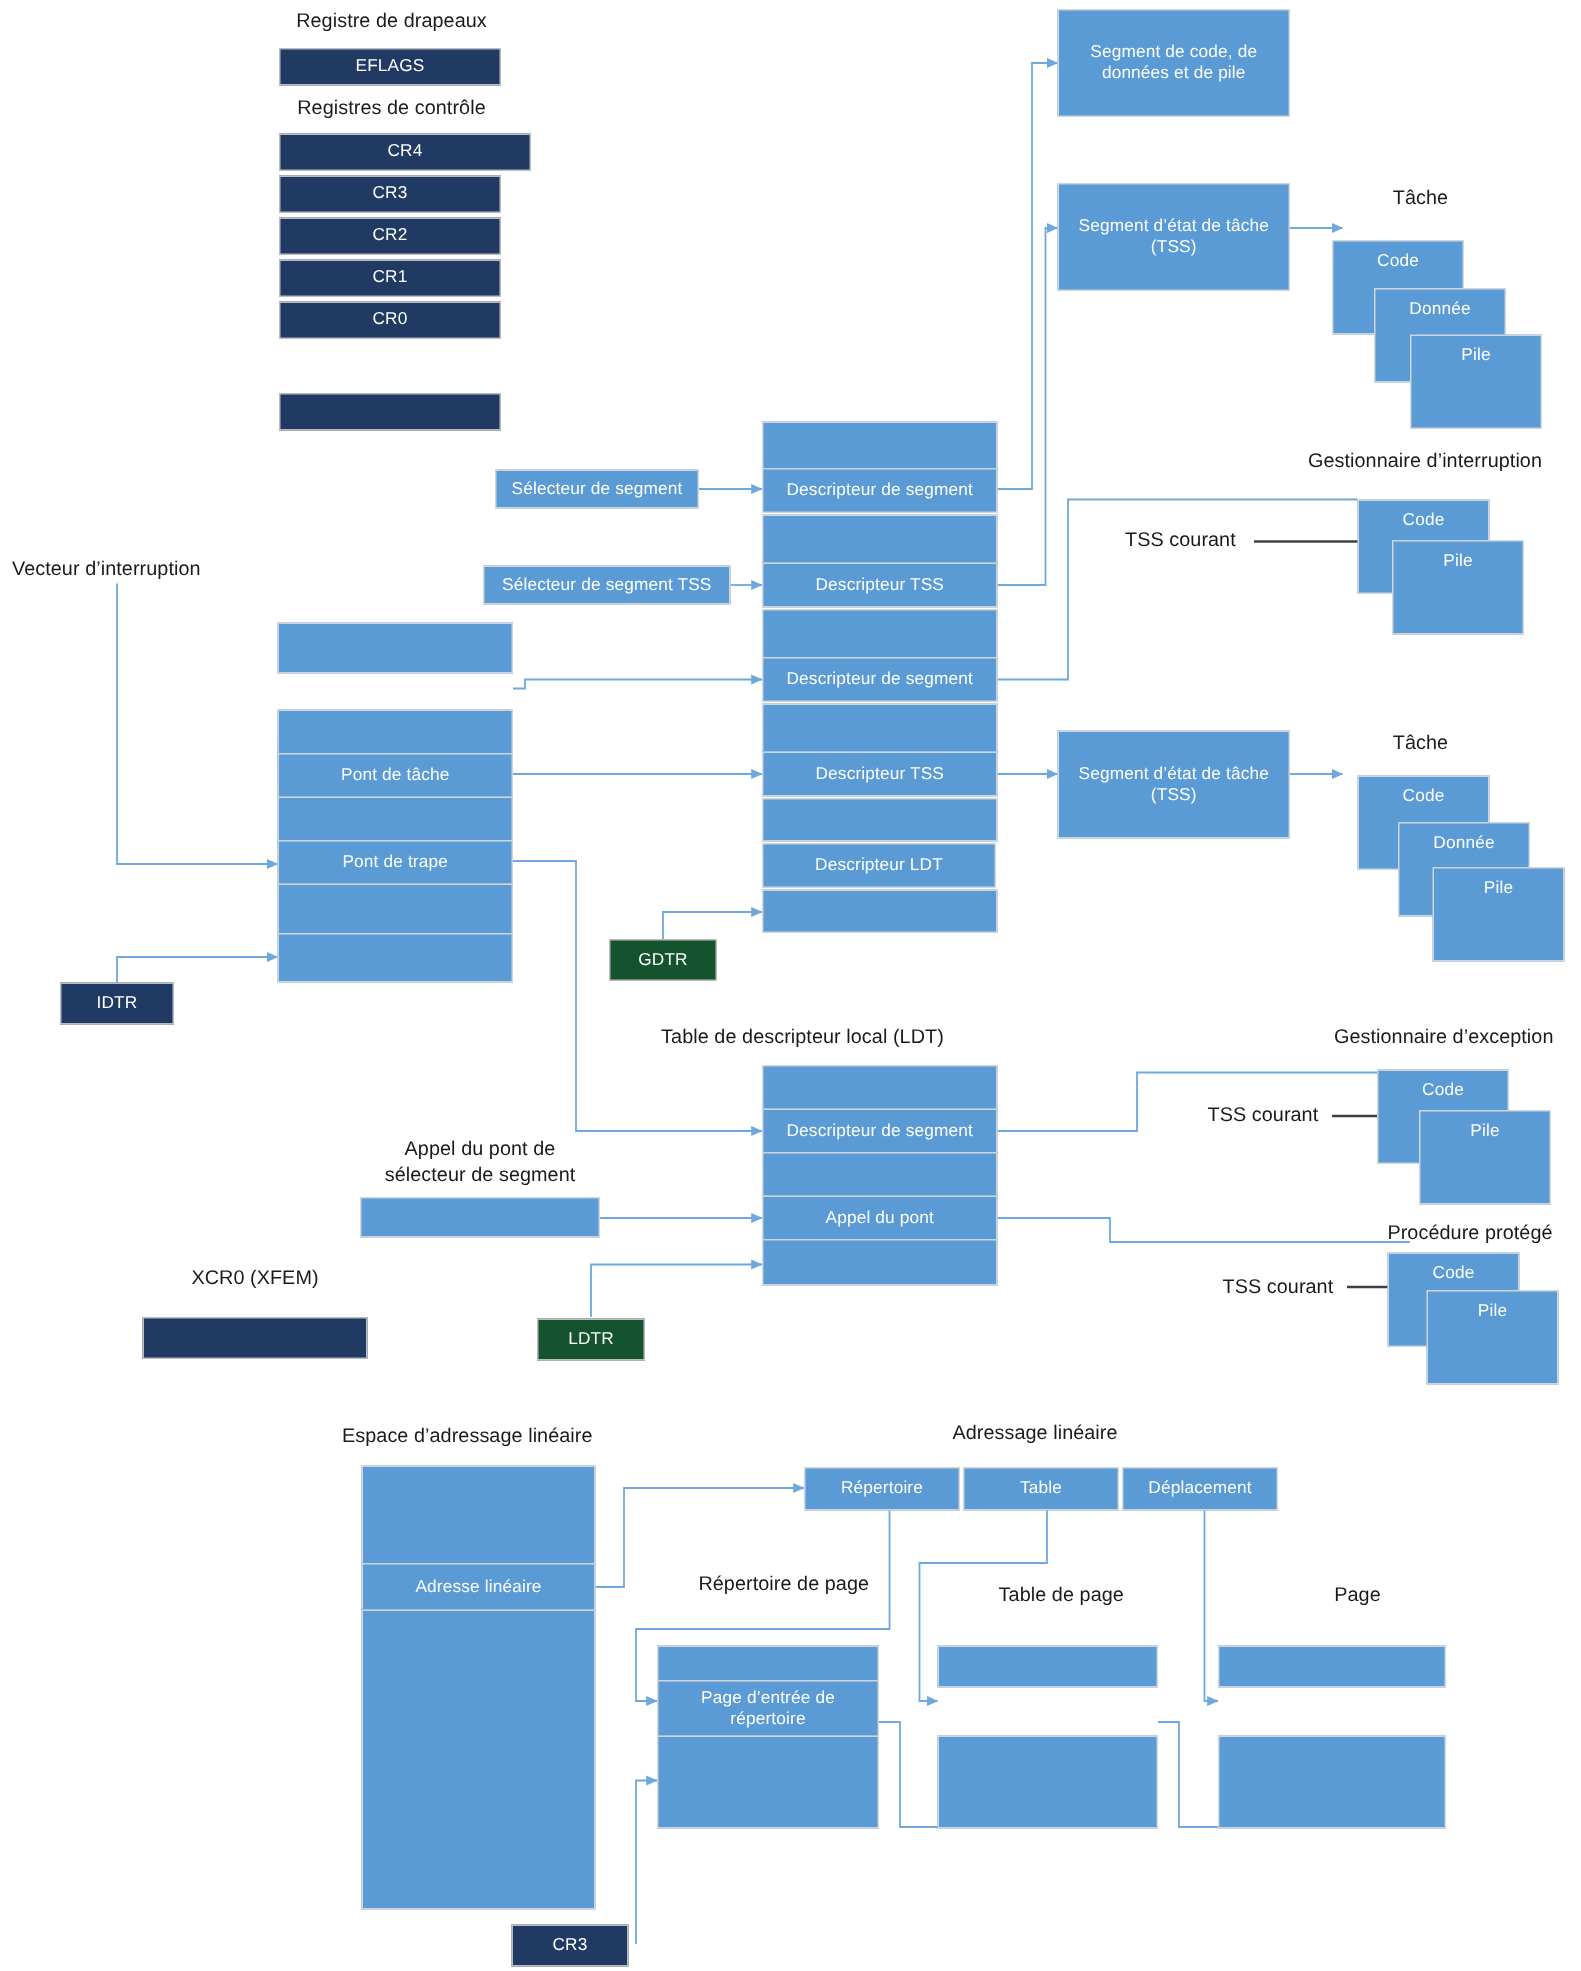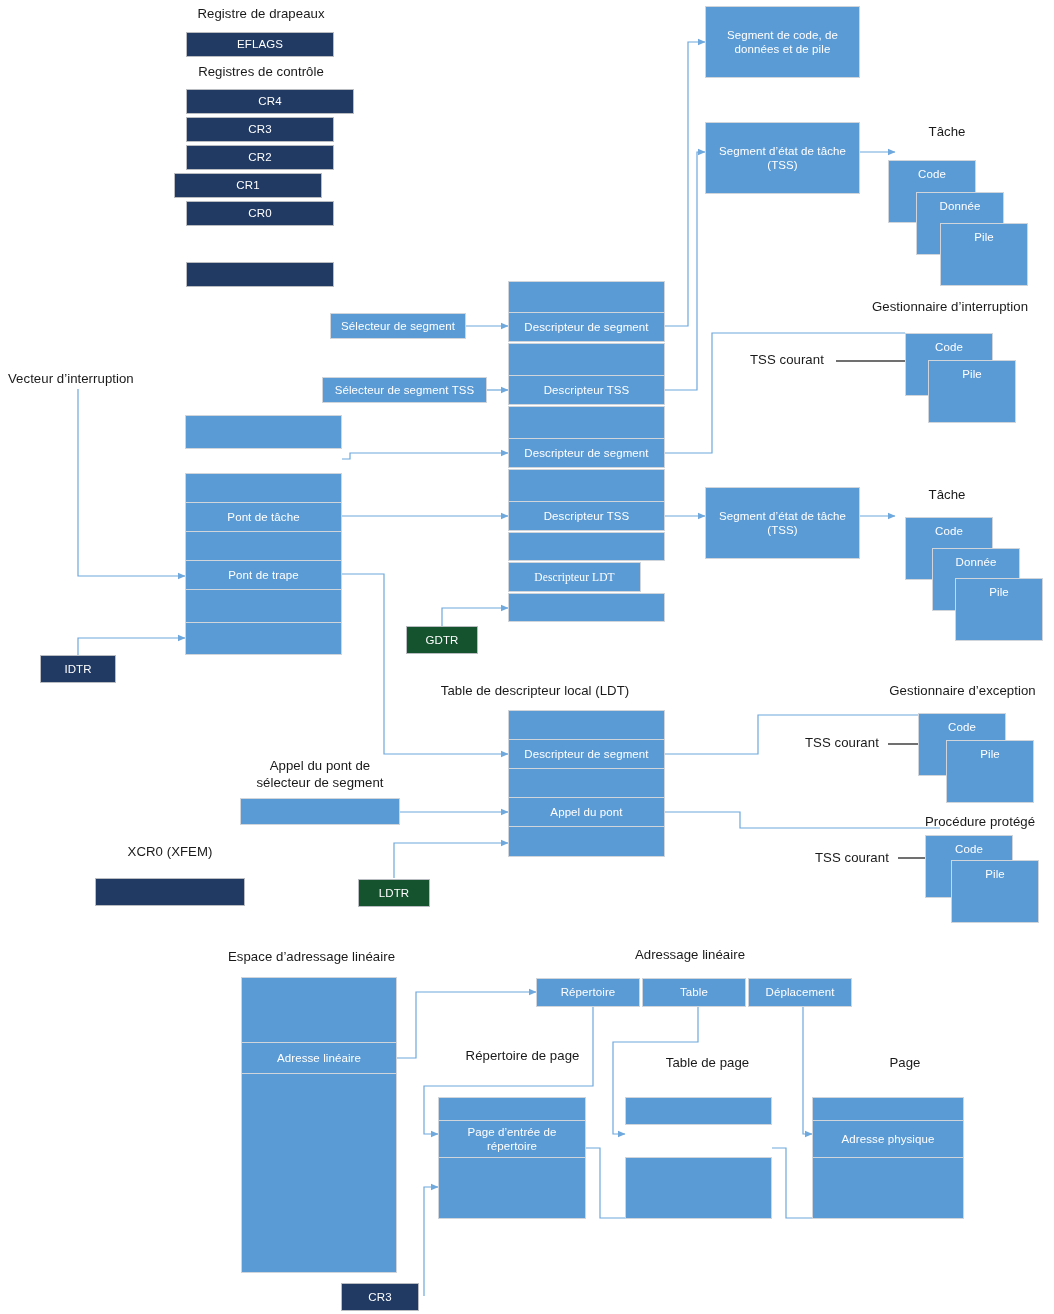--- a/index.html
+++ b/index.html
@@ -145,21 +145,21 @@
   </svg>
 
   <div class="label" style="left:186px; top:5px; width:150px;">Registre de drapeaux</div>
   <div class="box navy" style="left:186px; top:32px; width:148px; height:25px;">EFLAGS</div>
 
   <div class="label" style="left:186px; top:63px; width:150px;">Registres de contrôle</div>
 
   <div class="box navy" style="left:186px; top:89px; width:168px; height:25px;">CR4</div>
   <div class="box navy" style="left:186px; top:117px; width:148px; height:25px;">CR3</div>
   <div class="box navy" style="left:186px; top:145px; width:148px; height:25px;">CR2</div>
-  <div class="box navy" style="left:174px; top:173px; width:148px; height:25px;">CR1</div>
+  <div class="box navy" style="left:186px; top:173px; width:148px; height:25px;">CR1</div>
   <div class="box navy" style="left:186px; top:201px; width:148px; height:25px;">CR0</div>
 
   <div class="box navy" style="left:186px; top:262px; width:148px; height:25px;"></div>
 
   <div class="label" style="left:95px; top:843px; width:150px;">XCR0 (XFEM)</div>
   <div class="box navy" style="left:95px; top:878px; width:150px; height:28px;"></div>
 
   <div class="label left" style="left:8px; top:370px; width:170px;">Vecteur d’interruption</div>
 
   <div class="box blue" style="left:185px; top:415px; width:157px; height:34px;"></div>
@@ -178,21 +178,21 @@
 
   <div class="box blue" style="left:508px; top:281px; width:157px; height:33px;"></div>
   <div class="box blue" style="left:508px; top:312px; width:157px; height:30px;">Descripteur de segment</div>
   <div class="box blue" style="left:508px; top:343px; width:157px; height:33px;"></div>
   <div class="box blue" style="left:508px; top:375px; width:157px; height:30px;">Descripteur TSS</div>
   <div class="box blue" style="left:508px; top:406px; width:157px; height:33px;"></div>
   <div class="box blue" style="left:508px; top:438px; width:157px; height:30px;">Descripteur de segment</div>
   <div class="box blue" style="left:508px; top:469px; width:157px; height:33px;"></div>
   <div class="box blue" style="left:508px; top:501px; width:157px; height:30px;">Descripteur TSS</div>
   <div class="box blue" style="left:508px; top:532px; width:157px; height:29px;"></div>
-  <div class="box blue" style="left:508px; top:562px; width:133px; height:30px;font-family:Liberation Serif, serif;">Descripteur LDT</div>
+  <div class="box blue" style="left:508px; top:562px; width:156px; height:30px;">Descripteur LDT</div>
   <div class="box blue" style="left:508px; top:593px; width:157px; height:29px;"></div>
 
   <div class="box purple" style="left:406px; top:626px; width:72px; height:28px;">GDTR</div>
 
   <div class="label" style="left:400px; top:682px; width:270px;">Table de descripteur local (LDT)</div>
 
   <div class="box blue" style="left:508px; top:710px; width:157px; height:30px;"></div>
   <div class="box blue" style="left:508px; top:739px; width:157px; height:30px;">Descripteur de segment</div>
   <div class="box blue" style="left:508px; top:768px; width:157px; height:30px;"></div>
   <div class="box blue" style="left:508px; top:797px; width:157px; height:30px;">Appel du pont</div>
@@ -251,18 +251,17 @@
   <div class="box blue" style="left:438px; top:1120px; width:148px; height:38px;">Page d’entrée de
 répertoire</div>
   <div class="box blue" style="left:438px; top:1157px; width:148px; height:62px;"></div>
 
   <div class="label" style="left:625px; top:1054px; width:165px;">Table de page</div>
   <div class="box blue" style="left:625px; top:1097px; width:147px; height:28px;"></div>
   <div class="box blue" style="left:625px; top:1157px; width:147px; height:62px;"></div>
 
   <div class="label" style="left:830px; top:1054px; width:150px;">Page</div>
   <div class="box blue" style="left:812px; top:1097px; width:152px; height:28px;"></div>
-  <div class="box blue" style="left:812px; top:1120px; width:152px; height:38px;">Adresse physique</div>
   <div class="box blue" style="left:812px; top:1157px; width:152px; height:62px;"></div>
 
   <div class="box navy" style="left:341px; top:1283px; width:78px; height:28px;">CR3</div>
 
 </div>
 
 </body></html>

